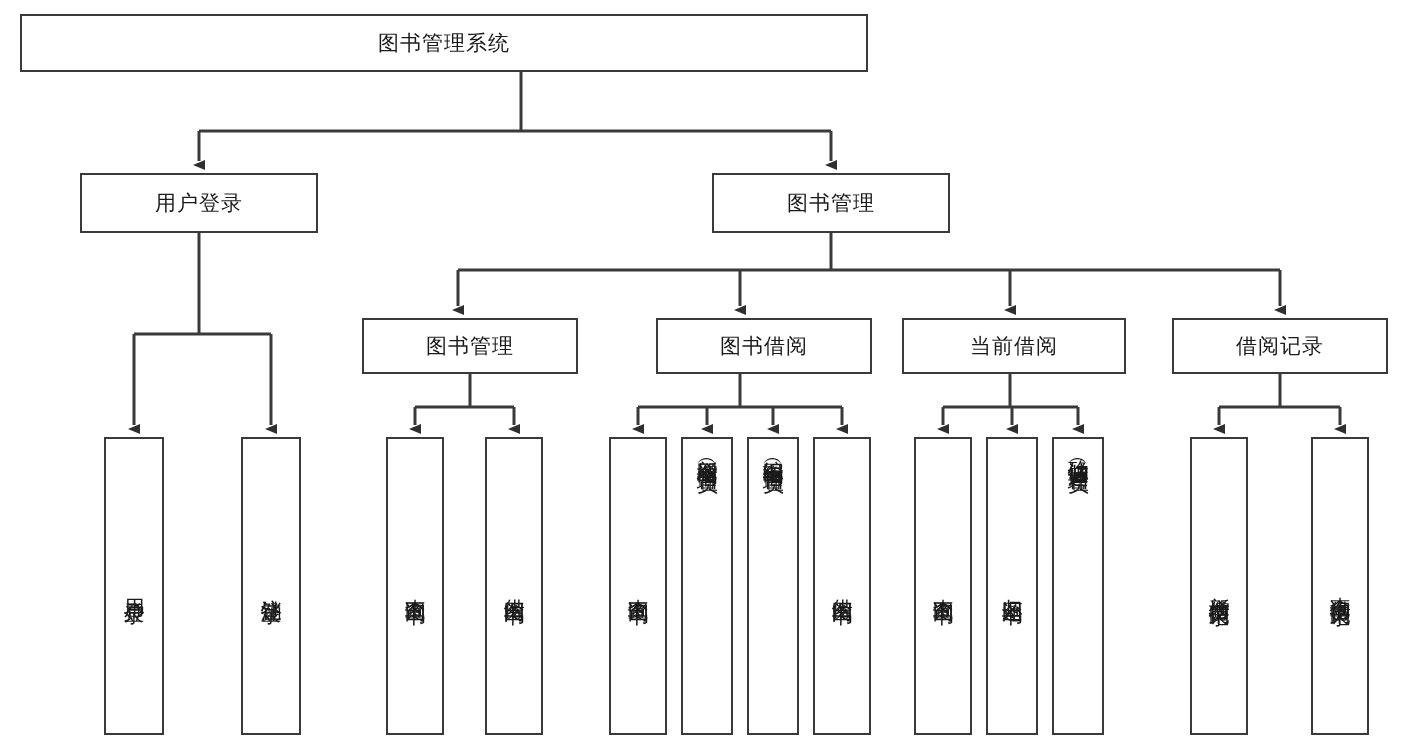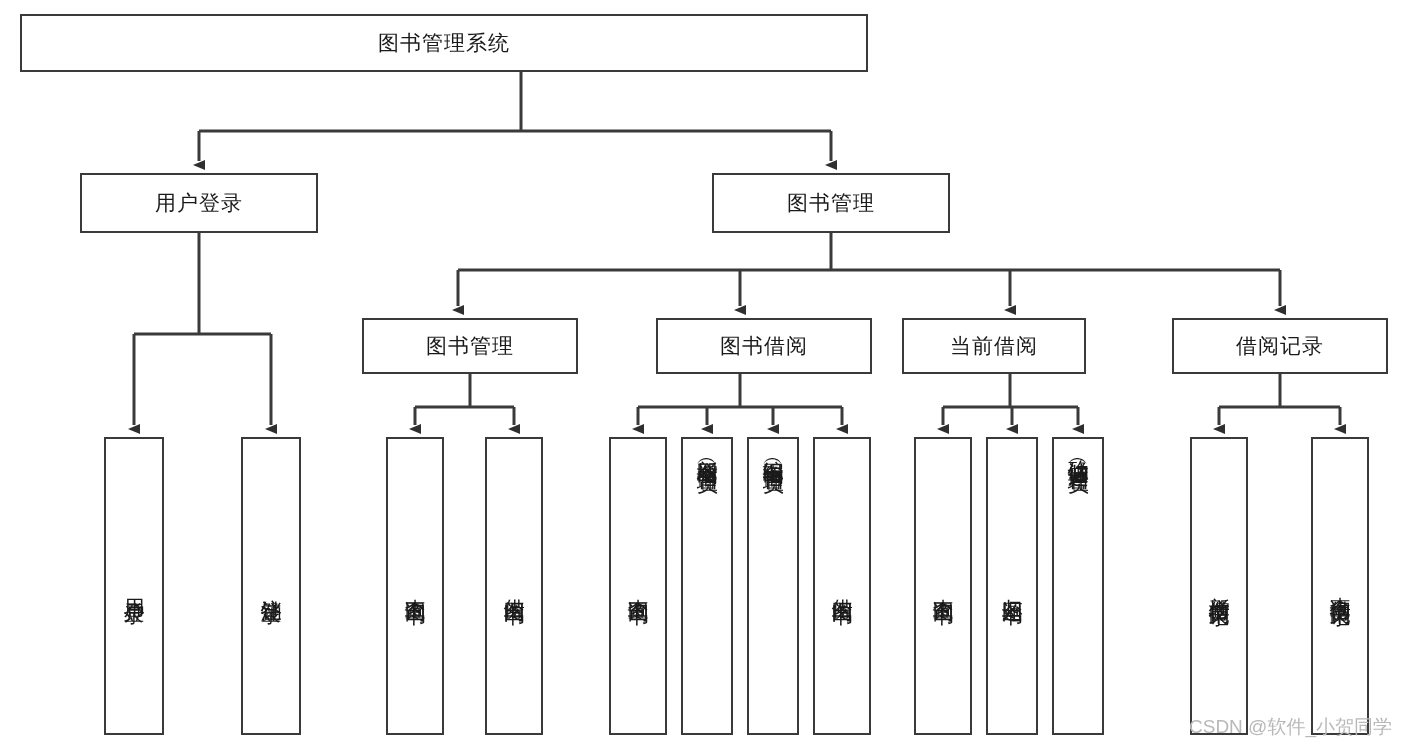--- a/index.html
+++ b/index.html
@@ -134,21 +134,21 @@
   <div class="node horiz" style="left:712px; top:173px; width:238px; height:60px;">
     <span>图书管理</span>
   </div>
 
   <div class="node horiz" style="left:362px; top:318px; width:216px; height:56px;">
     <span>图书管理</span>
   </div>
   <div class="node horiz" style="left:656px; top:318px; width:216px; height:56px;">
     <span>图书借阅</span>
   </div>
-  <div class="node horiz" style="left:902px; top:318px; width:184px; height:56px;">
+  <div class="node horiz" style="left:902px; top:318px; width:224px; height:56px;">
     <span>当前借阅</span>
   </div>
   <div class="node horiz" style="left:1172px; top:318px; width:216px; height:56px;">
     <span>借阅记录</span>
   </div>
 
   <div class="node vert" style="left:104px; top:437px; width:60px; height:298px;">
     <span class="vtext">用户登录</span>
   </div>
   <div class="node vert" style="left:241px; top:437px; width:60px; height:298px;">
@@ -185,15 +185,14 @@
     <span class="vtext">确认归还（管理员）</span>
   </div>
 
   <div class="node vert" style="left:1190px; top:437px; width:58px; height:298px;">
     <span class="vtext">新增借阅记录</span>
   </div>
   <div class="node vert" style="left:1311px; top:437px; width:58px; height:298px;">
     <span class="vtext">查询借阅记录</span>
   </div>
 
-  <div class="watermark">CSDN @软件_小贺同学</div>
 
 </div>
 
 </body></html>

